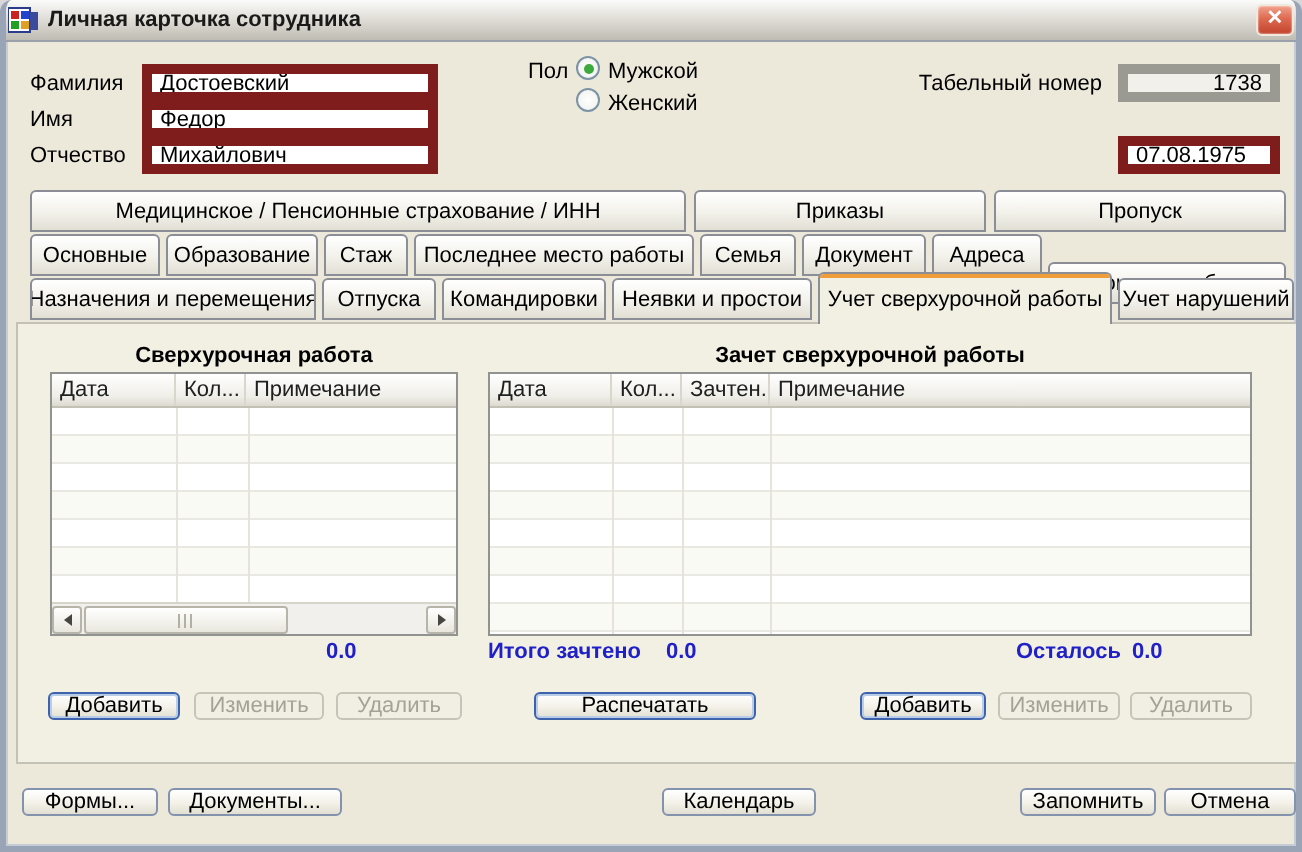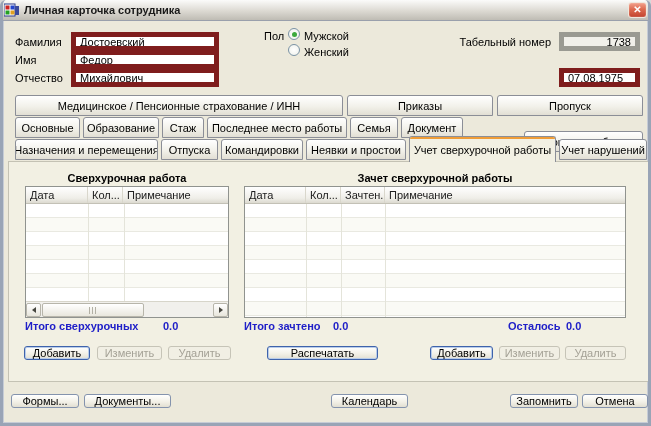--- a/index.html
+++ b/index.html
@@ -174,20 +174,23 @@
     </div>
   <div class="tab" style="left:204px; top:117px; width:140px;">
       <span>Последнее место работы</span>
     </div>
   <div class="tab" style="left:347px; top:117px; width:48px;">
       <span>Семья</span>
     </div>
   <div class="tab" style="left:398px; top:117px; width:62px;">
       <span>Документ</span>
     </div>
+  <div class="tab" style="left:463px; top:117px; width:55px;">
+      <span>Адреса</span>
+    </div>
   <div class="tab" style="left:521px; top:131px; width:119px;padding-left:40px;">
       <span>Воинская обязанность</span>
     </div>
 
   <div class="tab" style="left:12px;  top:139px; width:143px;">
       <span>Назначения и перемещения</span>
     </div>
   <div class="tab" style="left:158px; top:139px; width:57px;">
       <span>Отпуска</span>
     </div>
@@ -238,21 +241,20 @@
       <div class="th" style="width:44px;">Зачтен...</div>
       <div class="th" style="flex:1; border-right:none;">Примечание</div>
     </div>
     <div class="tbody" style="bottom:0;">
       <div class="colsep" style="left:61px;"></div>
       <div class="colsep" style="left:96px;"></div>
       <div class="colsep" style="left:140px;"></div>
     </div>
   </div>
 
-  <span class="total" style="left:22px;  top:320px; z-index:4;">Итого сверхурочных</span>
   <span class="total num" style="left:160px; top:320px; width:66px; z-index:4;">0.0</span>
   <span class="total" style="left:241px; top:320px; z-index:4;">Итого зачтено</span>
   <span class="total num" style="left:330px; top:320px; width:60px; z-index:4;">0.0</span>
   <span class="total" style="left:505px; top:320px; z-index:4;">Осталось</span>
   <span class="total num" style="left:563px; top:320px; width:60px; z-index:4;">0.0</span>
 
   <div class="btn hot" style="left:21px;  top:346px; width:66px; z-index:4;">Добавить</div>
   <div class="btn disabled" style="left:94px;  top:346px; width:65px; z-index:4;">Изменить</div>
   <div class="btn disabled" style="left:165px; top:346px; width:63px; z-index:4;">Удалить</div>
   <div class="btn hot" style="left:264px; top:346px; width:111px; z-index:4;">Распечатать</div>

